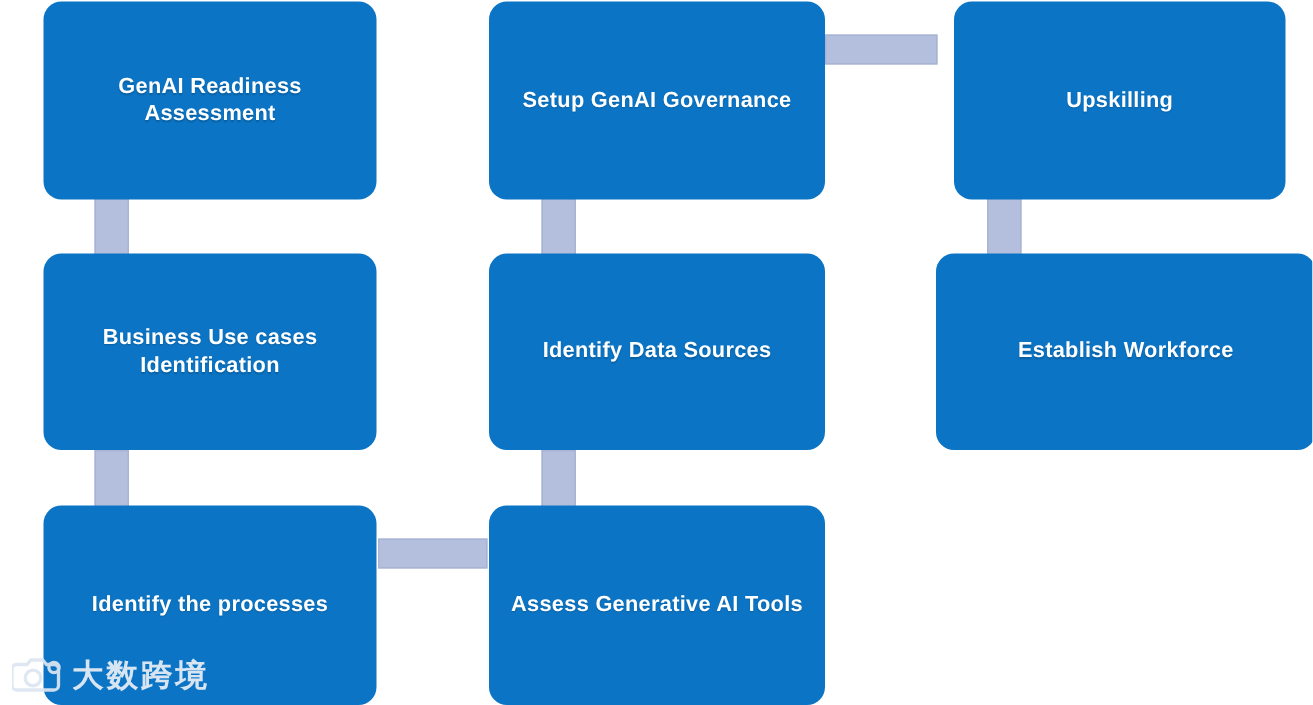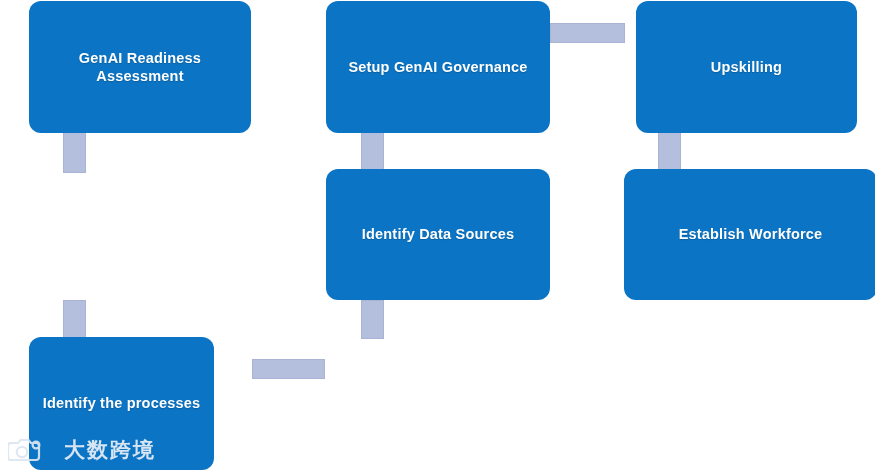--- a/index.html
+++ b/index.html
@@ -41,21 +41,21 @@
     border: 1px solid #a9b3d4;
     box-sizing: border-box;
   }
   
   #watermark {
     position: absolute;
     left: 8px;
     bottom: 6px;
     display: flex;
     align-items: center;
-    gap: 20px;
+    gap: 4px;
     opacity: 0.92;
     pointer-events: none;
   }
   #watermark .wm-logo {
     width: 36px;
     height: 26px;
     position: relative;
     flex: 0 0 auto;
   }
   #watermark .wm-text {
@@ -91,33 +91,40 @@
 
   <div class="node" style="left:29px; top:1px; width:222px; height:132px;">
     <span class="node-label">GenAI Readiness
 Assessment</span>
   </div>
 
   <div class="node" style="left:624px; top:1px; width:221px; height:132px;margin-left:12px;">
     <span class="node-label">Upskilling</span>
   </div>
 
+  <div class="node" style="left:29px; top:169px; width:222px; height:131px;">
+    <span class="node-label">Business Use cases
+Identification</span>
+  </div>
 
   <div class="node" style="left:326px; top:169px; width:224px; height:131px;">
     <span class="node-label">Identify Data Sources</span>
   </div>
 
   <div class="node" style="left:624px; top:169px; width:253px; height:131px;">
     <span class="node-label">Establish Workforce</span>
   </div>
 
-  <div class="node" style="left:29px; top:337px; width:185px; height:133px;">
+  <div class="node" style="left:29px; top:337px; width:222px; height:133px;">
     <span class="node-label">Identify the processes</span>
   </div>
 
+  <div class="node" style="left:326px; top:337px; width:224px; height:133px;">
+    <span class="node-label">Assess Generative AI Tools</span>
+  </div>
 
   <div id="watermark">
     <span class="wm-logo">
       <svg width="36" height="26" viewBox="0 0 36 26" aria-hidden="true">
         <path d="M3 6 h7 l2.5 -3 h8 l2.5 3 h5 a3 3 0 0 1 3 3 v11 a3 3 0 0 1 -3 3 h-25 a3 3 0 0 1 -3 -3 v-11 a3 3 0 0 1 3 -3 z" fill="none" stroke="#dde6f2" stroke-width="2.2"></path>
         <circle cx="14" cy="15" r="5.2" fill="none" stroke="#dde6f2" stroke-width="2.2"></circle>
         <circle cx="28" cy="8" r="3.4" fill="none" stroke="#dde6f2" stroke-width="2.2"></circle>
       </svg>
     </span>
     <span class="wm-text">大数跨境</span>

